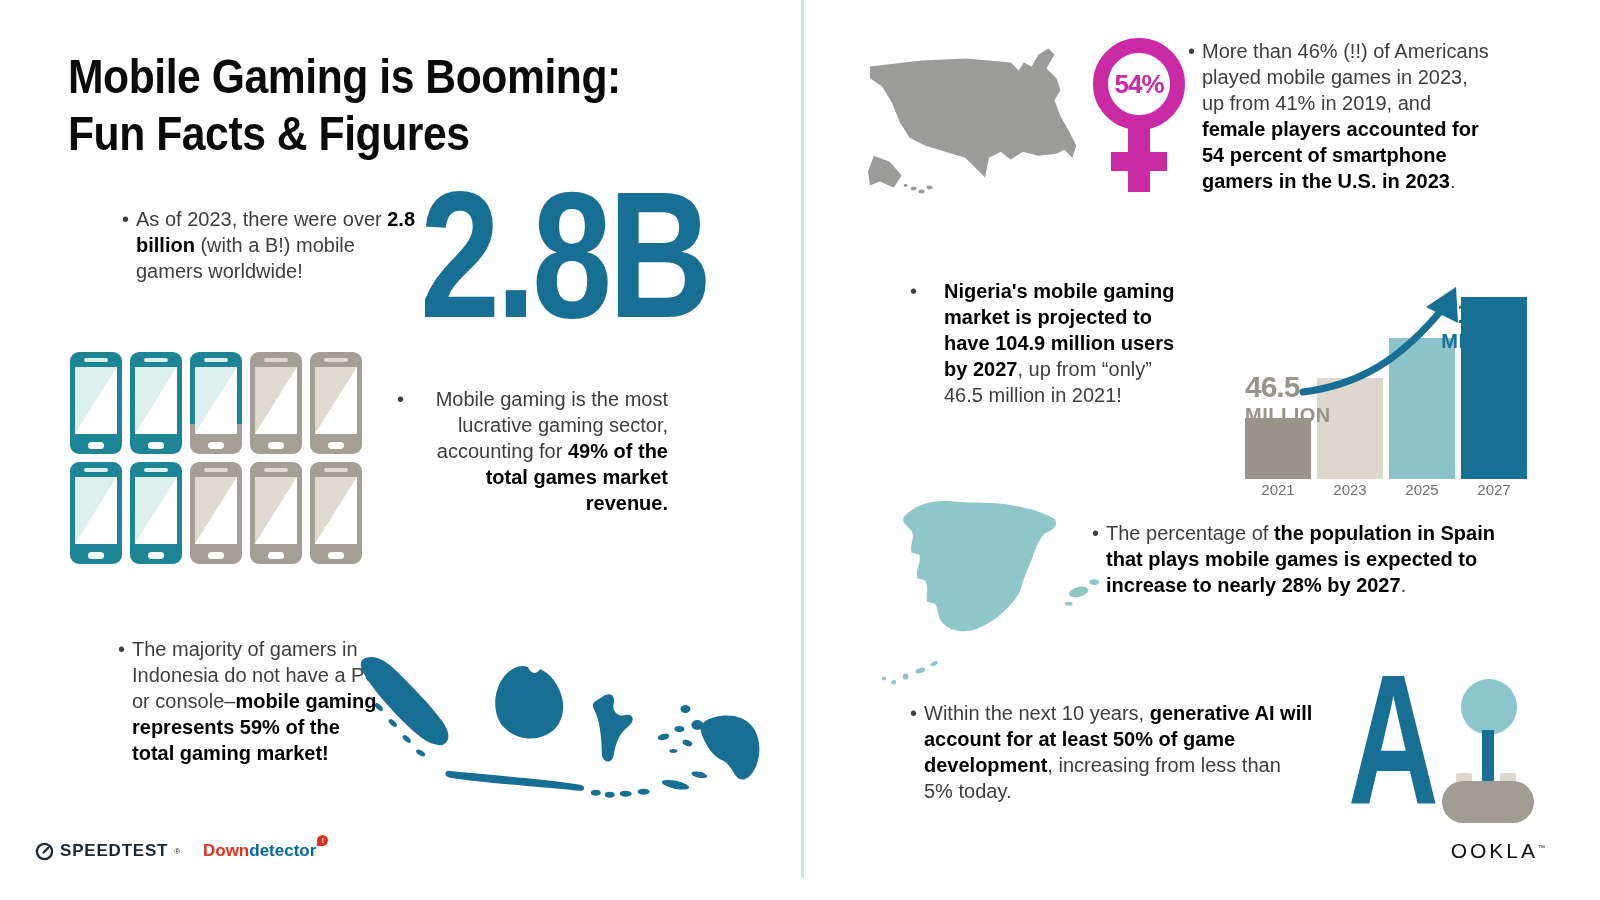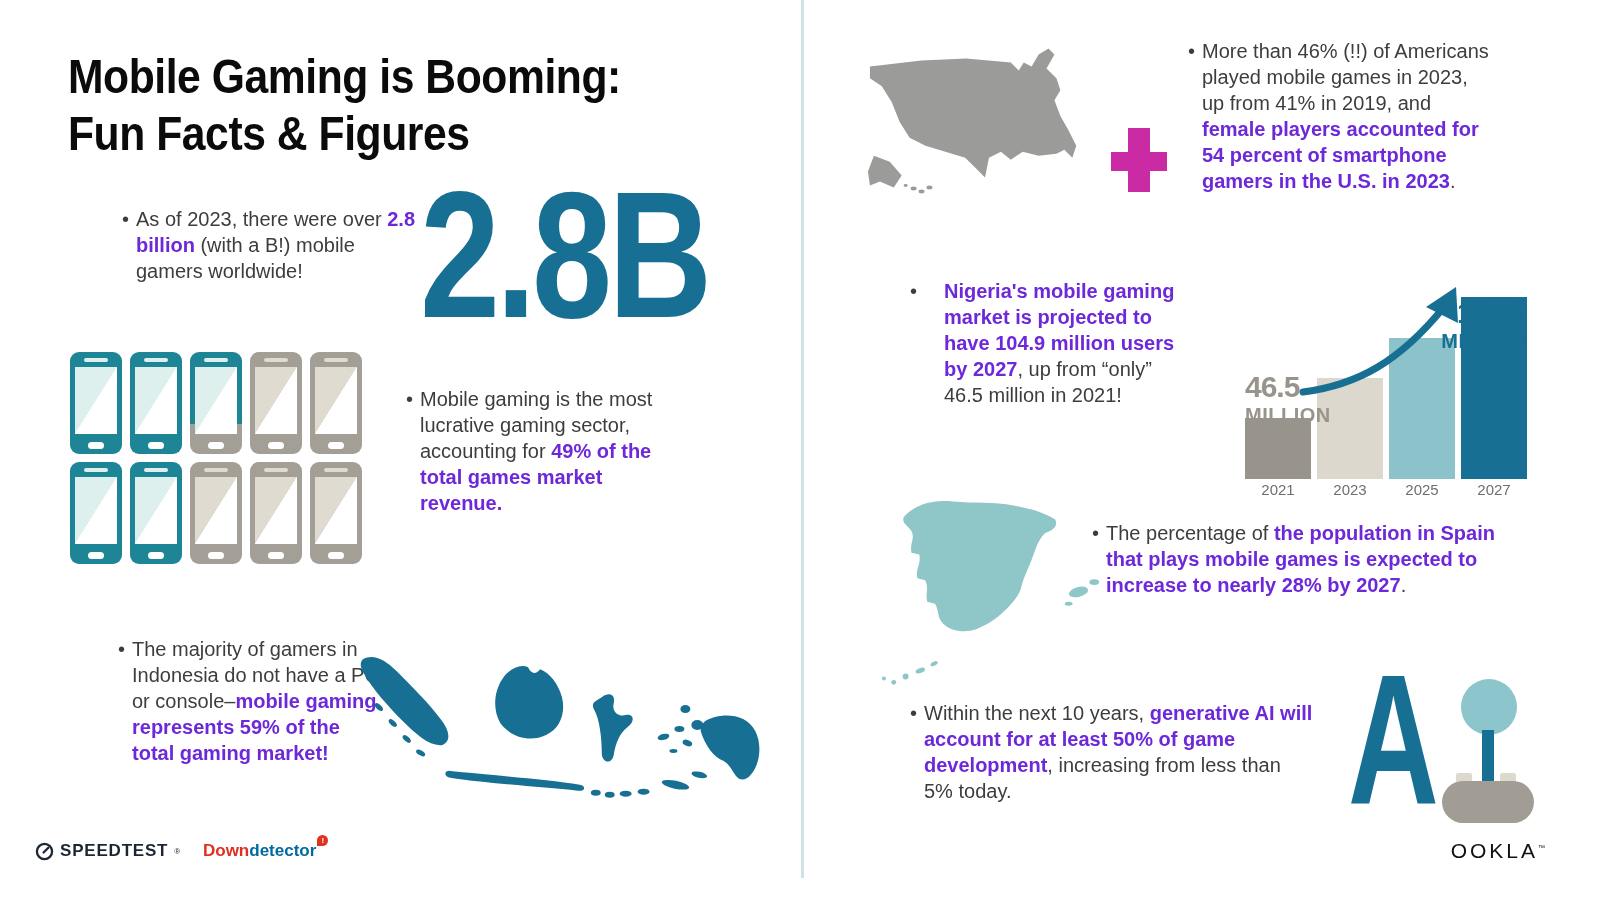--- a/index.html
+++ b/index.html
@@ -8,23 +8,23 @@
   .abs{position:absolute;}
   
   .divider{left:801px;top:0;width:3px;height:878px;background:#cfe3e5;}
   
   .title{left:68px;top:48px;font-size:49px;font-weight:bold;color:#0b0b0b;line-height:1.16;
          transform:scaleX(.87);transform-origin:left top;letter-spacing:-.5px;white-space:nowrap;}
   
   .bullet{display:flex;font-size:20px;line-height:1.3;color:#3d3d3d;}
   .bullet .dot{flex:0 0 14px;}
   .bullet .dot::before{content:"\2022";}
-  .bullet b{color:#6d28d9;}
+  .bullet b{color:#000000;}
   .b1{left:122px;top:206px;width:300px;}
-  .b2{left:406px;top:386px;width:278px;}
+  .b2{left:390px;top:386px;width:278px;text-align:right;}
   .b3{left:118px;top:636px;width:268px;}
   .b4{left:1188px;top:38px;width:302px;}
   .b5{left:910px;top:278px;width:284px;gap:20px;}
   .b6{left:1092px;top:520px;width:412px;}
   .b7{left:910px;top:700px;width:404px;}
   
   .bigstat{left:420px;top:165px;font-size:180px;font-weight:bold;color:#176f93;line-height:1;
            letter-spacing:-5px;transform:scaleX(.8);transform-origin:left top;}
   
   .phone-grid{left:70px;top:352px;display:grid;grid-template-columns:repeat(5,52px);
@@ -197,20 +197,23 @@
       <path d="M8 28 L60 22 L105 20 L150 24 L158 32 L163 24 L171 28 L178 16 L188 10 L194 16 L186 30 L196 40 L200 52 L194 62 L200 78 L208 92 L216 108 L212 120 L204 112 L196 116 L178 118 L162 114 L150 122 L140 114 L128 120 L124 140 L114 130 L104 120 L84 114 L64 108 L48 100 L38 84 L30 64 L20 48 L8 40 Z"></path>
       <path d="M12 118 L28 124 L40 138 L32 150 L18 144 L8 148 L6 134 Z"></path>
       <ellipse cx="52" cy="151" rx="3" ry="2"></ellipse>
       <ellipse cx="60" cy="154" rx="3" ry="2"></ellipse>
       <ellipse cx="68" cy="150" rx="3" ry="2"></ellipse>
       <ellipse cx="44" cy="148" rx="2" ry="1.5"></ellipse>
     </g>
   </svg>
 
   <div class="abs female">
+    <div class="ring">
+      <span class="pct">54%</span>
+    </div>
     <div class="stem"></div>
     <div class="crossbar"></div>
   </div>
 
   <div class="abs b4 bullet">
     <span class="dot"></span>
     <p style="margin:0"><span>More than 46% (!!) of Americans played mobile games in 2023, up from 41% in 2019, and </span><b>female players accounted for 54 percent of smartphone gamers in the U.S. in 2023</b><span>.</span></p>
   </div>
 
   <div class="abs b5 bullet">

